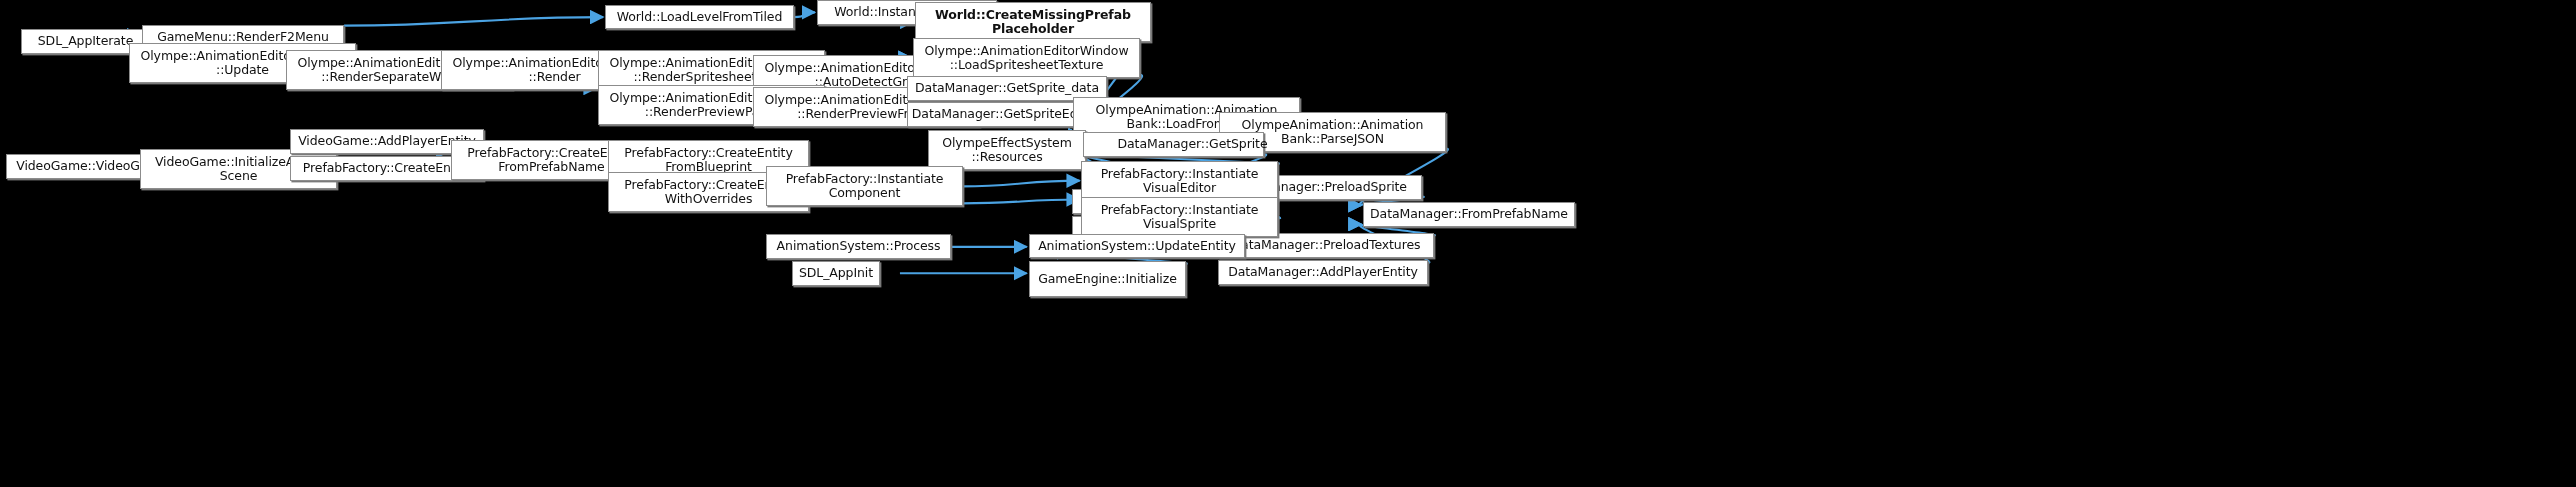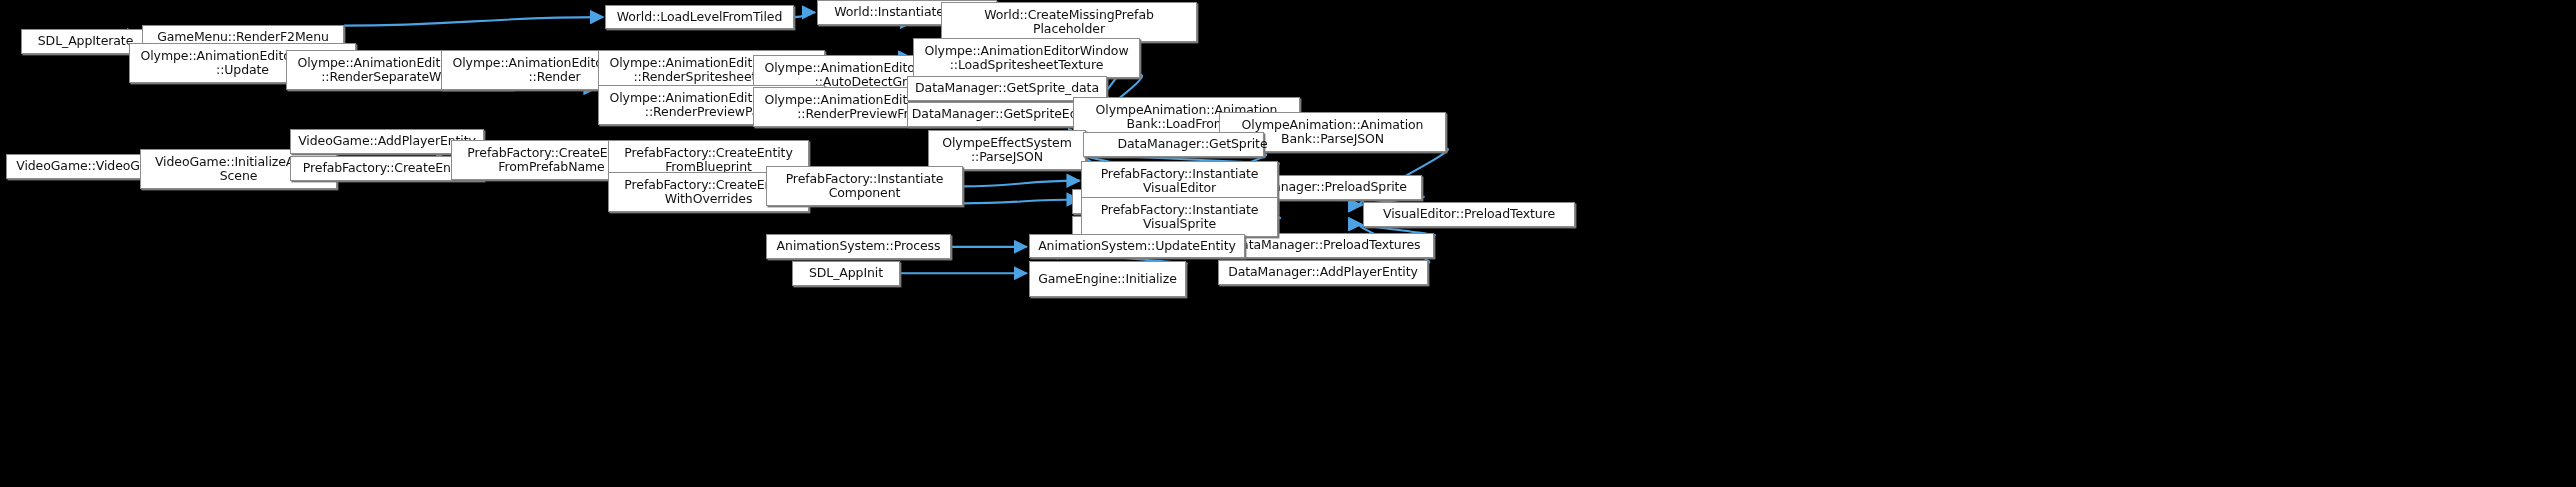--- a/index.html
+++ b/index.html
@@ -93,57 +93,57 @@
       <div class="node" style="left: 598px; top: 50px; width: 227px; height: 40px;">Olympe::AnimationEditorWindow
 ::RenderSpritesheetPanel</div>
       <div class="node" style="left: 753px; top: 55px; width: 227px; height: 40px;">Olympe::AnimationEditorWindow
 ::AutoDetectGrid</div>
       <div class="node" style="left: 598px; top: 85px; width: 227px; height: 40px;">Olympe::AnimationEditorWindow
 ::RenderPreviewPanel</div>
       <div class="node" style="left: 753px; top: 87px; width: 227px; height: 40px;">Olympe::AnimationEditorWindow
 ::RenderPreviewFrame</div>
       <div class="node" style="left: 605px; top: 4.7px; width: 189px; height: 24.6px; text-align: center;">World::LoadLevelFromTiled</div>
       <div class="node" style="left: 817px; top: 0px; width: 180px; height: 24.6px;">World::InstantiateEntity</div>
-      <div class="node" style="left: 941px; top: 1.9px; width: 256px; height: 40px;">World::CreateMissingPrefab
+      <div class="node" style="left: 915px; top: 1.9px; width: 236px; height: 40px; font-weight: bold;">World::CreateMissingPrefab
 Placeholder</div>
       <div class="node" style="left: 913px; top: 38px; width: 227px; height: 40px;">Olympe::AnimationEditorWindow
 ::LoadSpritesheetTexture</div>
       <div class="node" style="left: 907px; top: 76px; width: 200px; height: 24.6px;">DataManager::GetSprite_data</div>
       <div class="node" style="left: 907px; top: 102px; width: 230px; height: 24.6px;">DataManager::GetSpriteEditor_data</div>
       <div class="node" style="left: 1073px; top: 97px; width: 227px; height: 40px;">OlympeAnimation::Animation
 Bank::LoadFromFile</div>
       <div class="node" style="left: 1219px; top: 112px; width: 227px; height: 40px;">OlympeAnimation::Animation
 Bank::ParseJSON</div>
       <div class="node" style="left: 928px; top: 130px; width: 158px; height: 40px;">OlympeEffectSystem
-::ParseJSON</div>
+::Resources</div>
       <div class="node" style="left: 1083px; top: 132px; width: 181px; height: 24.6px; padding-left: 38px;">DataManager::GetSprite</div>
       <div class="node" style="left: 1100px; top: 163px; width: 133px; height: 24.6px;">_Sprite::Preload</div>
       <div class="node" style="left: 1072px; top: 189px; width: 206px; height: 24.6px;">DataManager::PreloadSprites</div>
       <div class="node" style="left: 1072px; top: 216px; width: 206px; height: 40px;">DataManager::PreloadSystem
 Resources</div>
       <div class="node" style="left: 1218px; top: 175px; width: 204px; height: 24.6px;">DataManager::PreloadSprite</div>
       <div class="node" style="left: 1218px; top: 233px; width: 216px; height: 24.6px;">DataManager::PreloadTextures</div>
       <div class="node" style="left: 1218px; top: 260px; width: 210px; height: 24.6px;">DataManager::AddPlayerEntity</div>
-      <div class="node" style="left: 1363px; top: 202px; width: 212px; height: 24.6px;">VisualEditor::PreloadTexture</div>
+      <div class="node" style="left: 1363px; top: 202px; width: 212px; height: 24.6px;">DataManager::FromPrefabName</div>
       <div class="node" style="left: 5.7px; top: 154px; width: 172px; height: 24.6px;">VideoGame::VideoGame</div>
       <div class="node" style="left: 140px; top: 149px; width: 197px; height: 40px;">VideoGame::InitializeAITest
 Scene</div>
       <div class="node" style="left: 290px; top: 129px; width: 194px; height: 24.6px;">VideoGame::AddPlayerEntity</div>
       <div class="node" style="left: 290px; top: 156px; width: 194px; height: 24.6px;">PrefabFactory::CreateEntity</div>
       <div class="node" style="left: 451px; top: 140px; width: 201px; height: 40px;">PrefabFactory::CreateEntity
 FromPrefabName</div>
       <div class="node" style="left: 608px; top: 140px; width: 201px; height: 40px;">PrefabFactory::CreateEntity
 FromBlueprint</div>
       <div class="node" style="left: 608px; top: 172px; width: 201px; height: 40px;">PrefabFactory::CreateEntity
 WithOverrides</div>
       <div class="node" style="left: 766px; top: 166px; width: 197px; height: 40px;">PrefabFactory::Instantiate
 Component</div>
       <div class="node" style="left: 1081px; top: 161px; width: 197px; height: 40px;">PrefabFactory::Instantiate
 VisualEditor</div>
       <div class="node" style="left: 1081px; top: 197px; width: 197px; height: 40px;">PrefabFactory::Instantiate
 VisualSprite</div>
       <div class="node" style="left: 766px; top: 234px; width: 185px; height: 24.6px; text-align: right;">AnimationSystem::Process</div>
       <div class="node" style="left: 1029px; top: 234px; width: 216px; height: 24px;">AnimationSystem::UpdateEntity</div>
-      <div class="node" style="left: 792px; top: 261px; width: 108px; height: 24.6px;">SDL_AppInit</div>
+      <div class="node" style="left: 792px; top: 261px; width: 88px; height: 24.6px;">SDL_AppInit</div>
       <div class="node" style="left: 1029px; top: 261px; width: 157px; height: 36px;">GameEngine::Initialize</div>
     </div>
 </div>
 
 
 </body></html>

